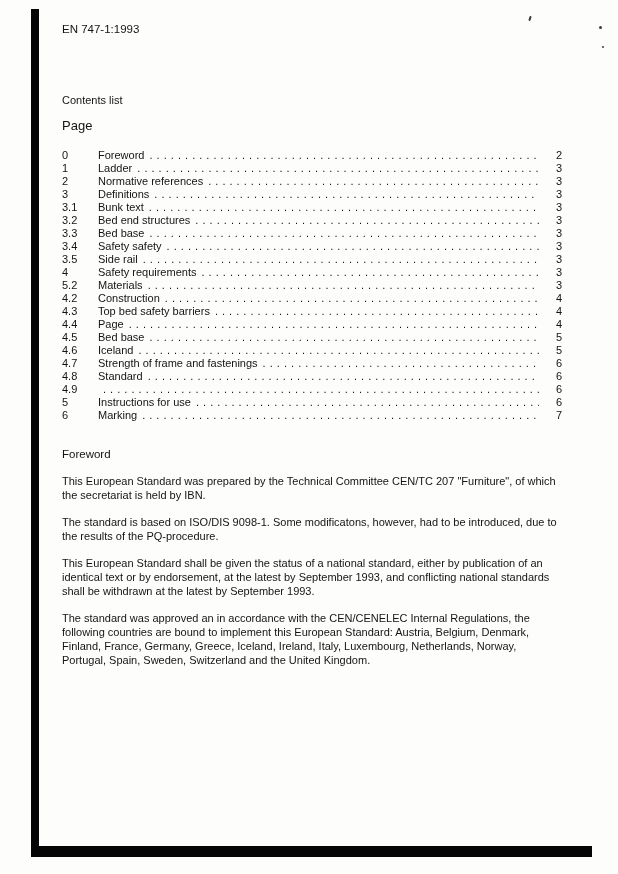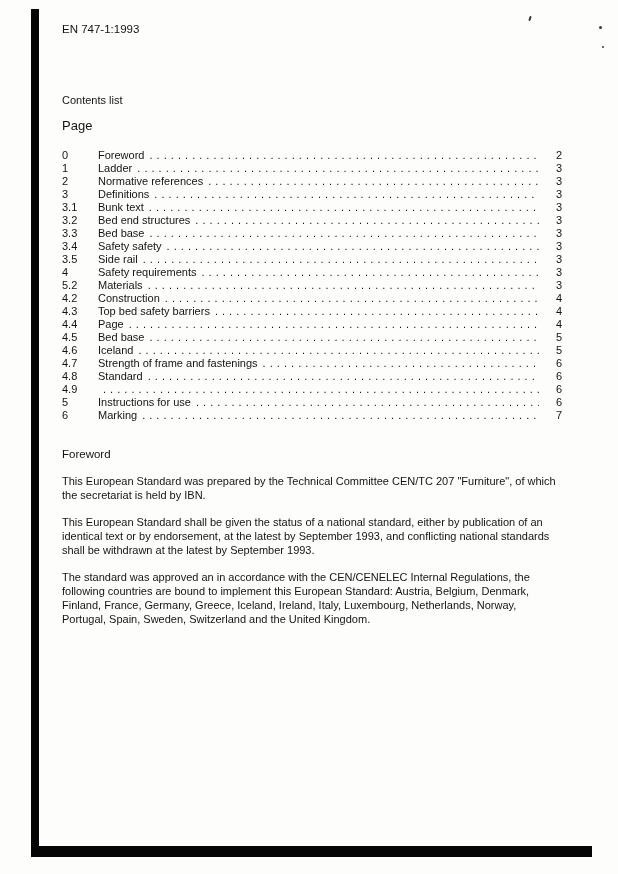--- a/index.html
+++ b/index.html
@@ -217,17 +217,18 @@
         <span class="toc-label">Marking</span>
         <span class="toc-leader">. . . . . . . . . . . . . . . . . . . . . . . . . . . . . . . . . . . . . . . . . . . . . . . . . . . . . . . . . . . . . . . . . . . . . . . . . . . . . . . . . . . . . . . . . . . . . . . . . . . . . . . . . . . . . . . . . . . . . . . . </span>
         <span class="toc-page">7</span>
       </div>
     </div>
 
   <div class="foreword-title">Foreword</div>
 
   <div class="foreword-paragraphs">
     <p>This European Standard was prepared by the Technical Committee CEN/TC 207 "Furniture", of which the secretariat is held by IBN.</p>
+    <p>The standard is based on ISO/DIS 9098-1. Some modificatons, however, had to be introduced, due to the results of the PQ-procedure.</p>
     <p>This European Standard shall be given the status of a national standard, either by publication of an identical text or by endorsement, at the latest by September 1993, and conflicting national standards shall be withdrawn at the latest by September 1993.</p>
     <p>The standard was approved an in accordance with the CEN/CENELEC Internal Regulations, the following countries are bound to implement this European Standard: Austria, Belgium, Denmark, Finland, France, Germany, Greece, Iceland, Ireland, Italy, Luxembourg, Netherlands, Norway, Portugal, Spain, Sweden, Switzerland and the United Kingdom.</p>
   </div>
 
 </div>
 
 </body></html>

